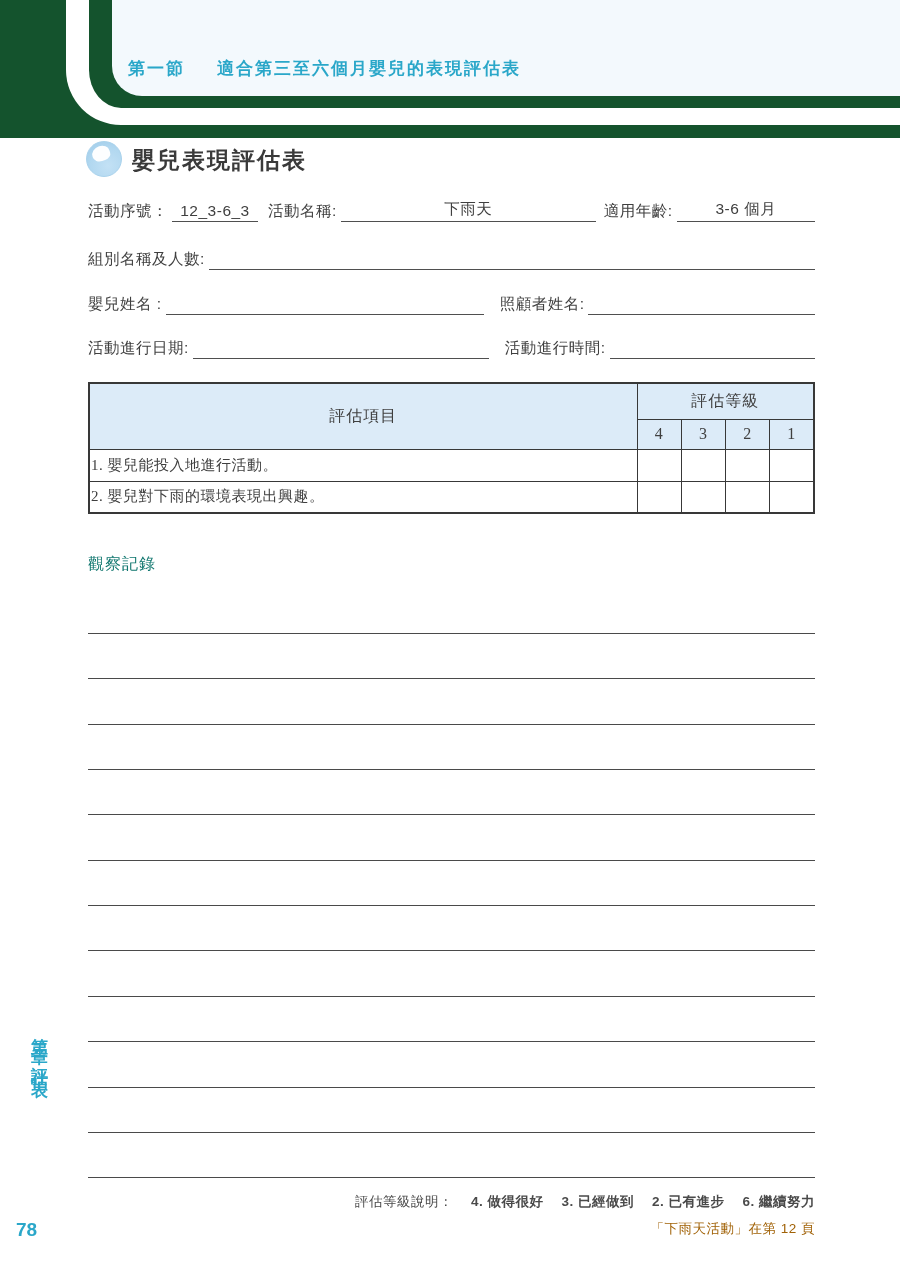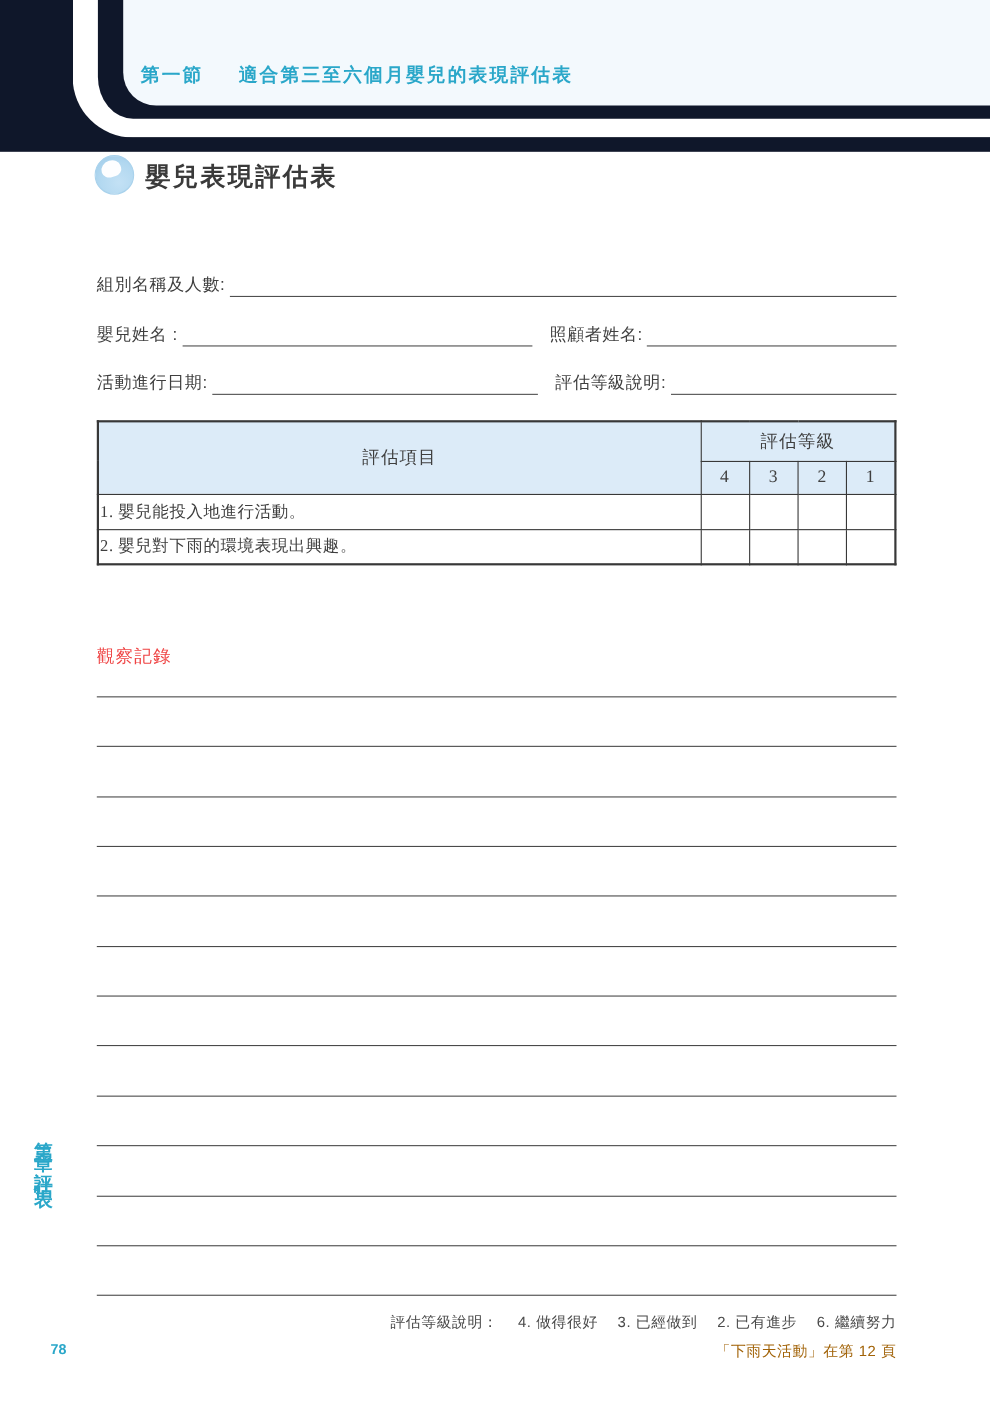--- a/index.html
+++ b/index.html
@@ -2,21 +2,21 @@
 <html><head>
 <meta charset="utf-8">
 <style>
   html,body{margin:0;padding:0;background:#fff;}
   .page{
     position:relative;width:900px;height:1274px;background:#ffffff;
     font-family:"Liberation Sans","DejaVu Sans",sans-serif;
     color:#3e3e3e;overflow:hidden;
   }
   
-  .header{position:absolute;left:0;top:0;width:900px;height:138px;background:#0f172a;overflow:hidden;}
+  .header{position:absolute;left:0;top:0;width:900px;height:138px;background:#14532d;overflow:hidden;}
   .arc-band{
     position:absolute;left:66px;top:-60px;right:-60px;bottom:13px;
     border-left:23px solid #ffffff;border-bottom:17px solid #ffffff;
     border-bottom-left-radius:55px;
   }
   .title-panel{
     position:absolute;left:112px;top:-30px;right:-30px;bottom:42px;
     background:#f3f9fd;border-bottom-left-radius:30px;
   }
   .section-line{
@@ -56,70 +56,84 @@
   .assessment{position:absolute;left:88px;top:382px;width:727px;border-collapse:collapse;table-layout:fixed;}
   .assessment th,.assessment td{border:1.5px solid #383838;box-sizing:border-box;font-family:Liberation Serif, serif;}
   .assessment{border:2px solid #383838;}
   .assessment th{background:#dcebf8;font-weight:normal;font-size:16px;color:#3f3f3f;letter-spacing:1px;}
   .item-head{width:548px;height:66px;text-align:center;}
   .rating-head{height:36px;}
   .level-cell{height:30px;text-align:center;font-size:16px;color:#4a4a4a;background:#dcebf8;}
   .item-cell{height:32px;font-size:15px;color:#3f3f3f;letter-spacing:0.5px;background:#fff;}
   .box-cell{background:#fff;}
   
-  .obs-label{position:absolute;left:88px;top:587px;font-size:16px;color:#ef4444;letter-spacing:1px;}
+  .obs-label{position:absolute;left:88px;top:554px;font-size:16px;color:#0f766e;letter-spacing:1px;}
   .obs-wrap{position:absolute;left:88px;top:610px;width:727px;height:590px;}
   .obs-line{position:absolute;left:0;width:727px;height:0;border-top:1.5px solid #4a4a4a;}
   
   .side-tabs{position:absolute;left:30px;top:1024px;display:flex;flex-direction:column;gap:14px;}
   .v-text{
     writing-mode:vertical-rl;text-orientation:upright;
     color:#2aa7c9;font-weight:bold;font-size:17px;letter-spacing:5px;line-height:19px;
   }
-  .page-num{position:absolute;left:46px;top:1219px;color:#2aa7c9;font-weight:bold;font-size:13px;}
+  .page-num{position:absolute;left:16px;top:1219px;color:#2aa7c9;font-weight:bold;font-size:19px;}
   
   .legend{position:absolute;right:85px;top:1193px;font-size:13.5px;color:#4a4a4a;white-space:nowrap;letter-spacing:0.5px;}
-  .legend-item{margin-left:18px;}
+  .legend-item{margin-left:18px;font-weight:bold;}
   .ref-note{position:absolute;right:85px;top:1220px;font-size:13.5px;color:#a16207;letter-spacing:0.5px;}
 </style>
 </head>
 <body>
 
 <div class="page">
 
   <div class="header">
     <div class="arc-band"></div>
     <div class="title-panel"></div>
     <div class="section-line">
       <span class="sec-label">第一節</span><span>適合第三至六個月嬰兒的表現評估表</span>
     </div>
   </div>
 
   <div class="bubble"></div>
   <div class="form-title">嬰兒表現評估表</div>
 
+  <div class="content frow row1" style="position:absolute;">
+    <span class="flabel">活動序號：</span>
+    <span class="fline w-serial">
+        <span class="fvalue">12_3-6_3</span>
+      </span>
+    <span class="flabel">活動名稱:</span>
+    <span class="fline w-name">
+        <span class="fvalue">下雨天</span>
+      </span>
+    <span class="flabel">適用年齡:</span>
+    <span class="fline w-flex">
+        <span class="fvalue">3-6 個月</span>
+      </span>
+  </div>
 
   <div class="content frow row2" style="position:absolute;">
     <span class="flabel">組別名稱及人數:</span>
     <span class="fline w-flex"></span>
   </div>
 
   <div class="content frow row3" style="position:absolute;">
     <span class="flabel">嬰兒姓名 :</span>
     <span class="fline" style="width:318px;"></span>
     <span class="half-gap"></span>
     <span class="flabel">照顧者姓名:</span>
     <span class="fline w-flex"></span>
   </div>
 
   <div class="content frow row4" style="position:absolute;">
     <span class="flabel">活動進行日期:</span>
     <span class="fline" style="width:296px;"></span>
     <span class="half-gap"></span>
-    <span class="flabel">評估等級說明:</span>
+    <span class="flabel">活動進行時間:</span>
     <span class="fline w-flex"></span>
   </div>
 
   <table class="assessment">
     <thead>
       <tr>
         <th class="item-head" rowspan="2">評估項目</th>
         <th class="rating-head" colspan="4">評估等級</th>
       </tr>
       <tr>

